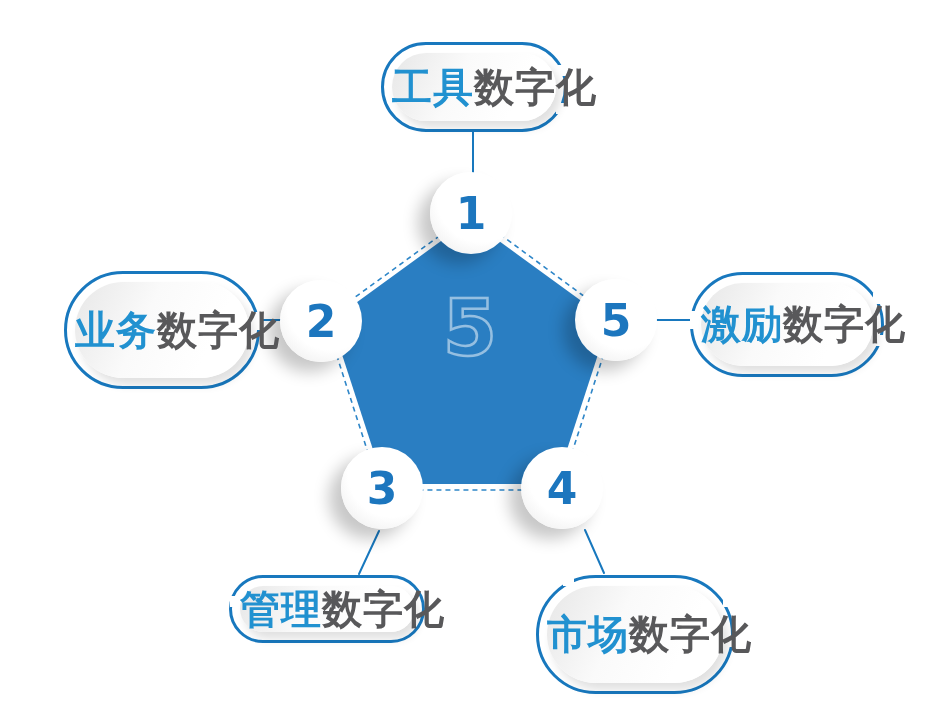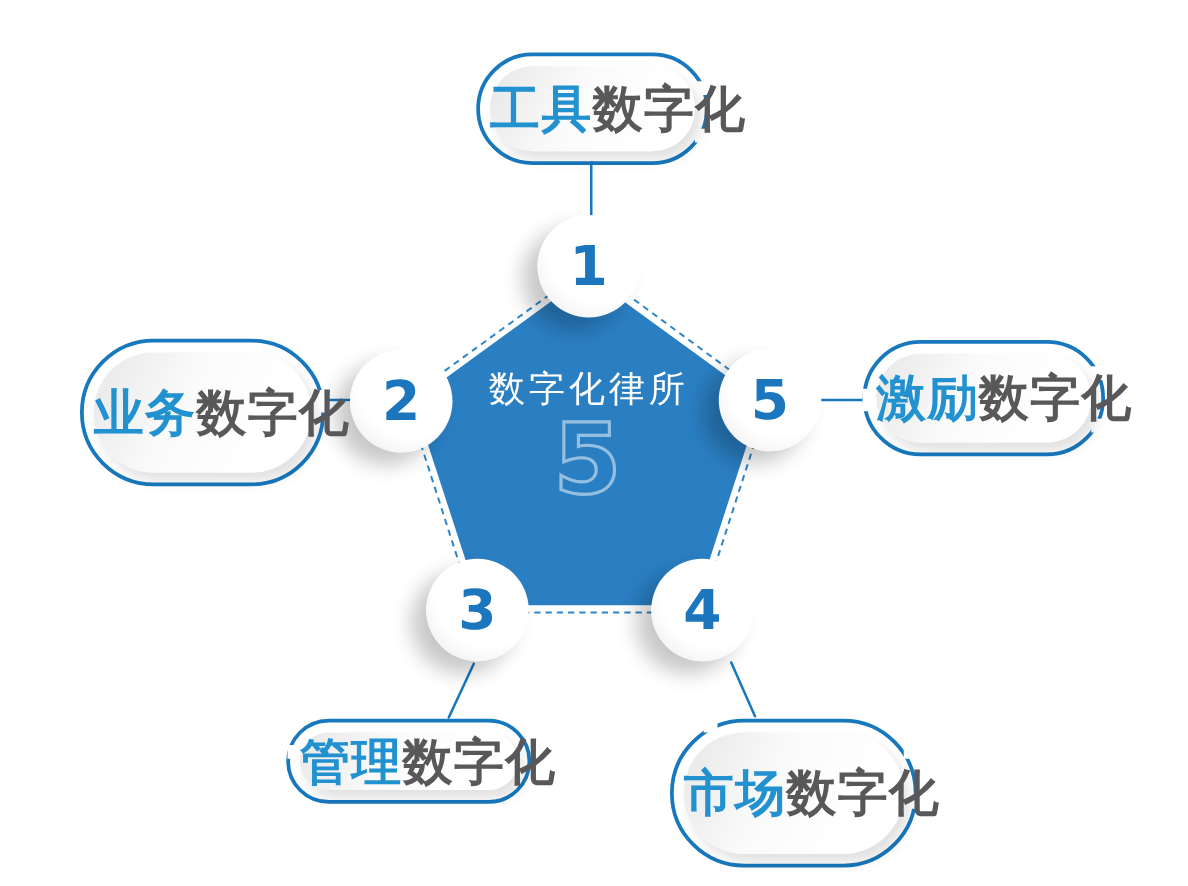--- a/index.html
+++ b/index.html
@@ -20,21 +20,21 @@
     box-shadow:5px 7px 10px rgba(0,0,0,0.12);
     display:flex; align-items:center; justify-content:flex-start;
     font-size:40px; letter-spacing:1px; white-space:nowrap;
   }
   .hl   { color:#2191D0; font-weight:700; }
   .rest { color:#58585A; font-weight:700; }
   .gap  { position:absolute; background:#ffffff; }
 
   .pill-top          { left:381px; top:42px;  width:186px; height:90px; }
   .pill-left         { left:64px;  top:271px; width:196px; height:118px; }
-  .pill-right        { left:690px; top:272px; width:194px; height:93px; }
+  .pill-right        { left:690px; top:272px; width:194px; height:105px; }
   .pill-bottom-left  { left:229px; top:575px; width:196px; height:68px; }
   .pill-bottom-right { left:536px; top:575px; width:198px; height:119px; }
 
   
   .circle {
     position:absolute; width:82px; height:82px; border-radius:50%;
     background:radial-gradient(circle at 62% 32%, #ffffff 58%, #ebebeb 96%);
     box-shadow:-12px 10px 16px rgba(0,0,0,0.22);
     display:flex; align-items:center; justify-content:center;
   }
@@ -73,21 +73,20 @@
     <polygon points="470,220 608.9,320.9 555.8,484.1 384.2,484.1 331.1,320.9" fill="#2A7EC2"></polygon>
 
     <line x1="473" y1="130" x2="473" y2="174" stroke="#1878BE" stroke-width="2" stroke-linecap="round"></line>
     <line x1="256" y1="320" x2="282" y2="320" stroke="#1878BE" stroke-width="2" stroke-linecap="round"></line>
     <line x1="655" y1="320" x2="694" y2="320" stroke="#1878BE" stroke-width="2" stroke-linecap="round"></line>
     <line x1="379" y1="531" x2="359" y2="574" stroke="#1878BE" stroke-width="2" stroke-linecap="round"></line>
     <line x1="585" y1="530" x2="604" y2="573" stroke="#1878BE" stroke-width="2" stroke-linecap="round"></line>
   </svg>
 
   <div class="center-text">
-    <div class="ct-line1">数字化律所</div>
     <div class="ct-line2">
       <span class="big5">5</span>
     </div>
   </div>
 
   <div class="circle circle-1">
     <span class="num">1</span>
   </div>
   <div class="circle circle-2">
     <span class="num">2</span>

